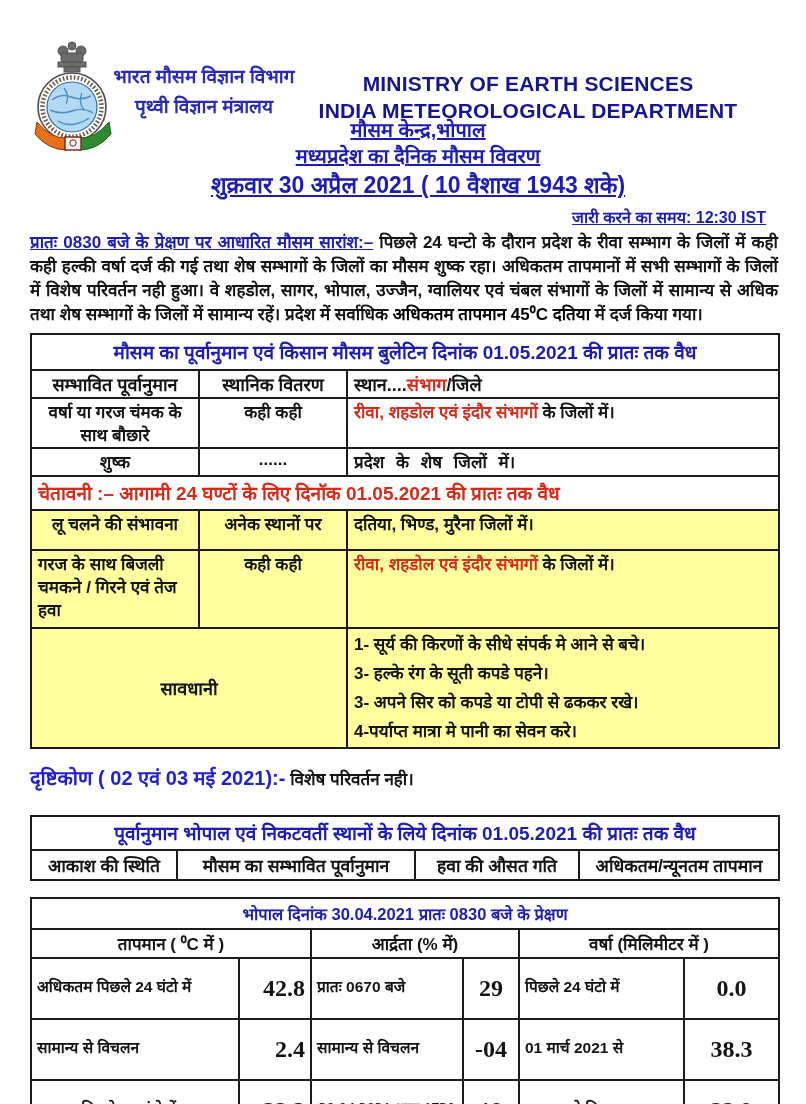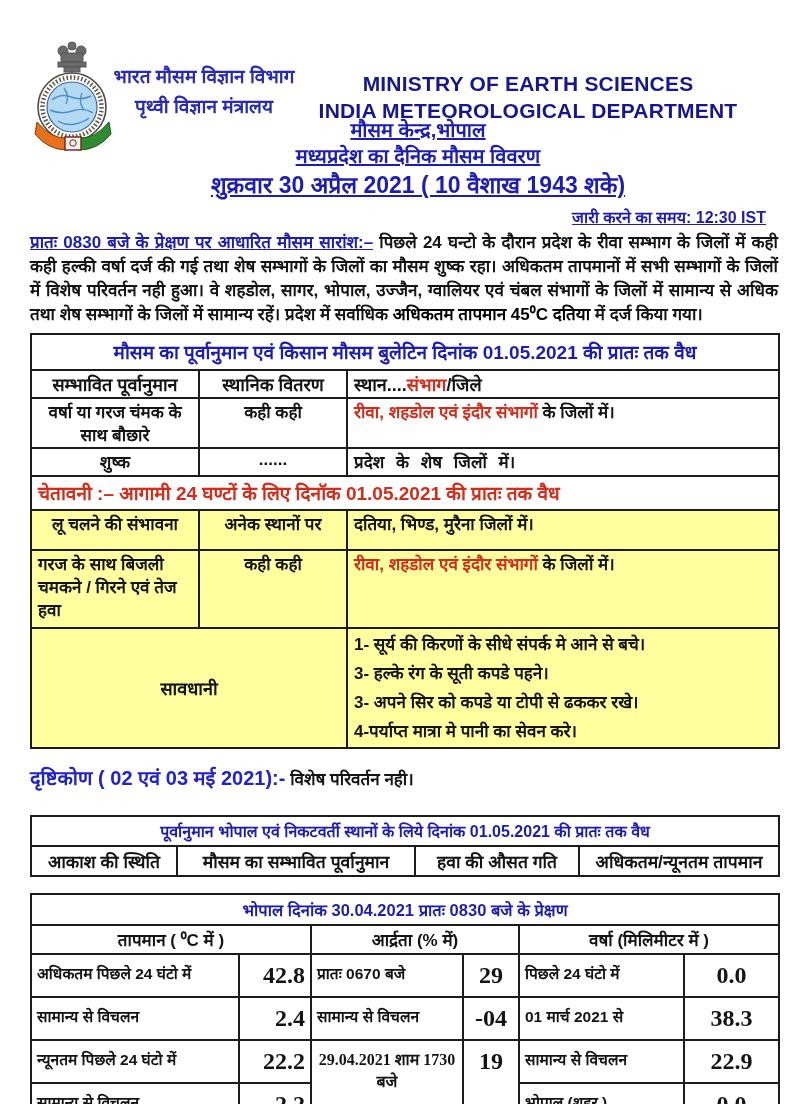--- a/index.html
+++ b/index.html
@@ -44,27 +44,27 @@
 
   .tblA { margin-top:6px; }
   .tblA .title-row td { font-size:19px; padding:4px 6px; }
   .warn-title td { color:#d32c1a; font-size:19px; padding:3px 6px; }
   .caution-items div { line-height:29px; }
 
   .outlook { margin-top:15px; font-size:17px; }
   .outlook .lbl { color:#2222cc; font-size:20px; }
 
   .tblB { margin-top:24px; }
-  .tblB .title-row td { font-size:16px; padding:3px 6px;margin-top:24px; }
+  .tblB .title-row td { font-size:19px; padding:3px 6px;margin-top:24px; }
   .tblB .hrow td { font-size:17.5px; padding:2px 4px; }
   .tblB .drow td { height:64px; padding-top:4px; }
   .temp-big { font-size:22px; }
 
   .tblC { margin-top:16px; }
-  .tblC td { font-size:15.5px; padding:7px 5px; }
+  .tblC td { font-size:15.5px; padding:16px 5px; }
   .tblC .title-row td { font-size:16.5px; color:#1d1db2; padding:3px; }
   .tblC .sec td { font-size:17px; padding:2px; }
   .tblC .val { font-family:"Liberation Serif", serif; font-size:24px; }
   .tblC .drow td { height:23px; }
   .r-align { text-align:right; padding-right:10px; }
 </style>
 </head>
 <body>
 
 <div class="page">

